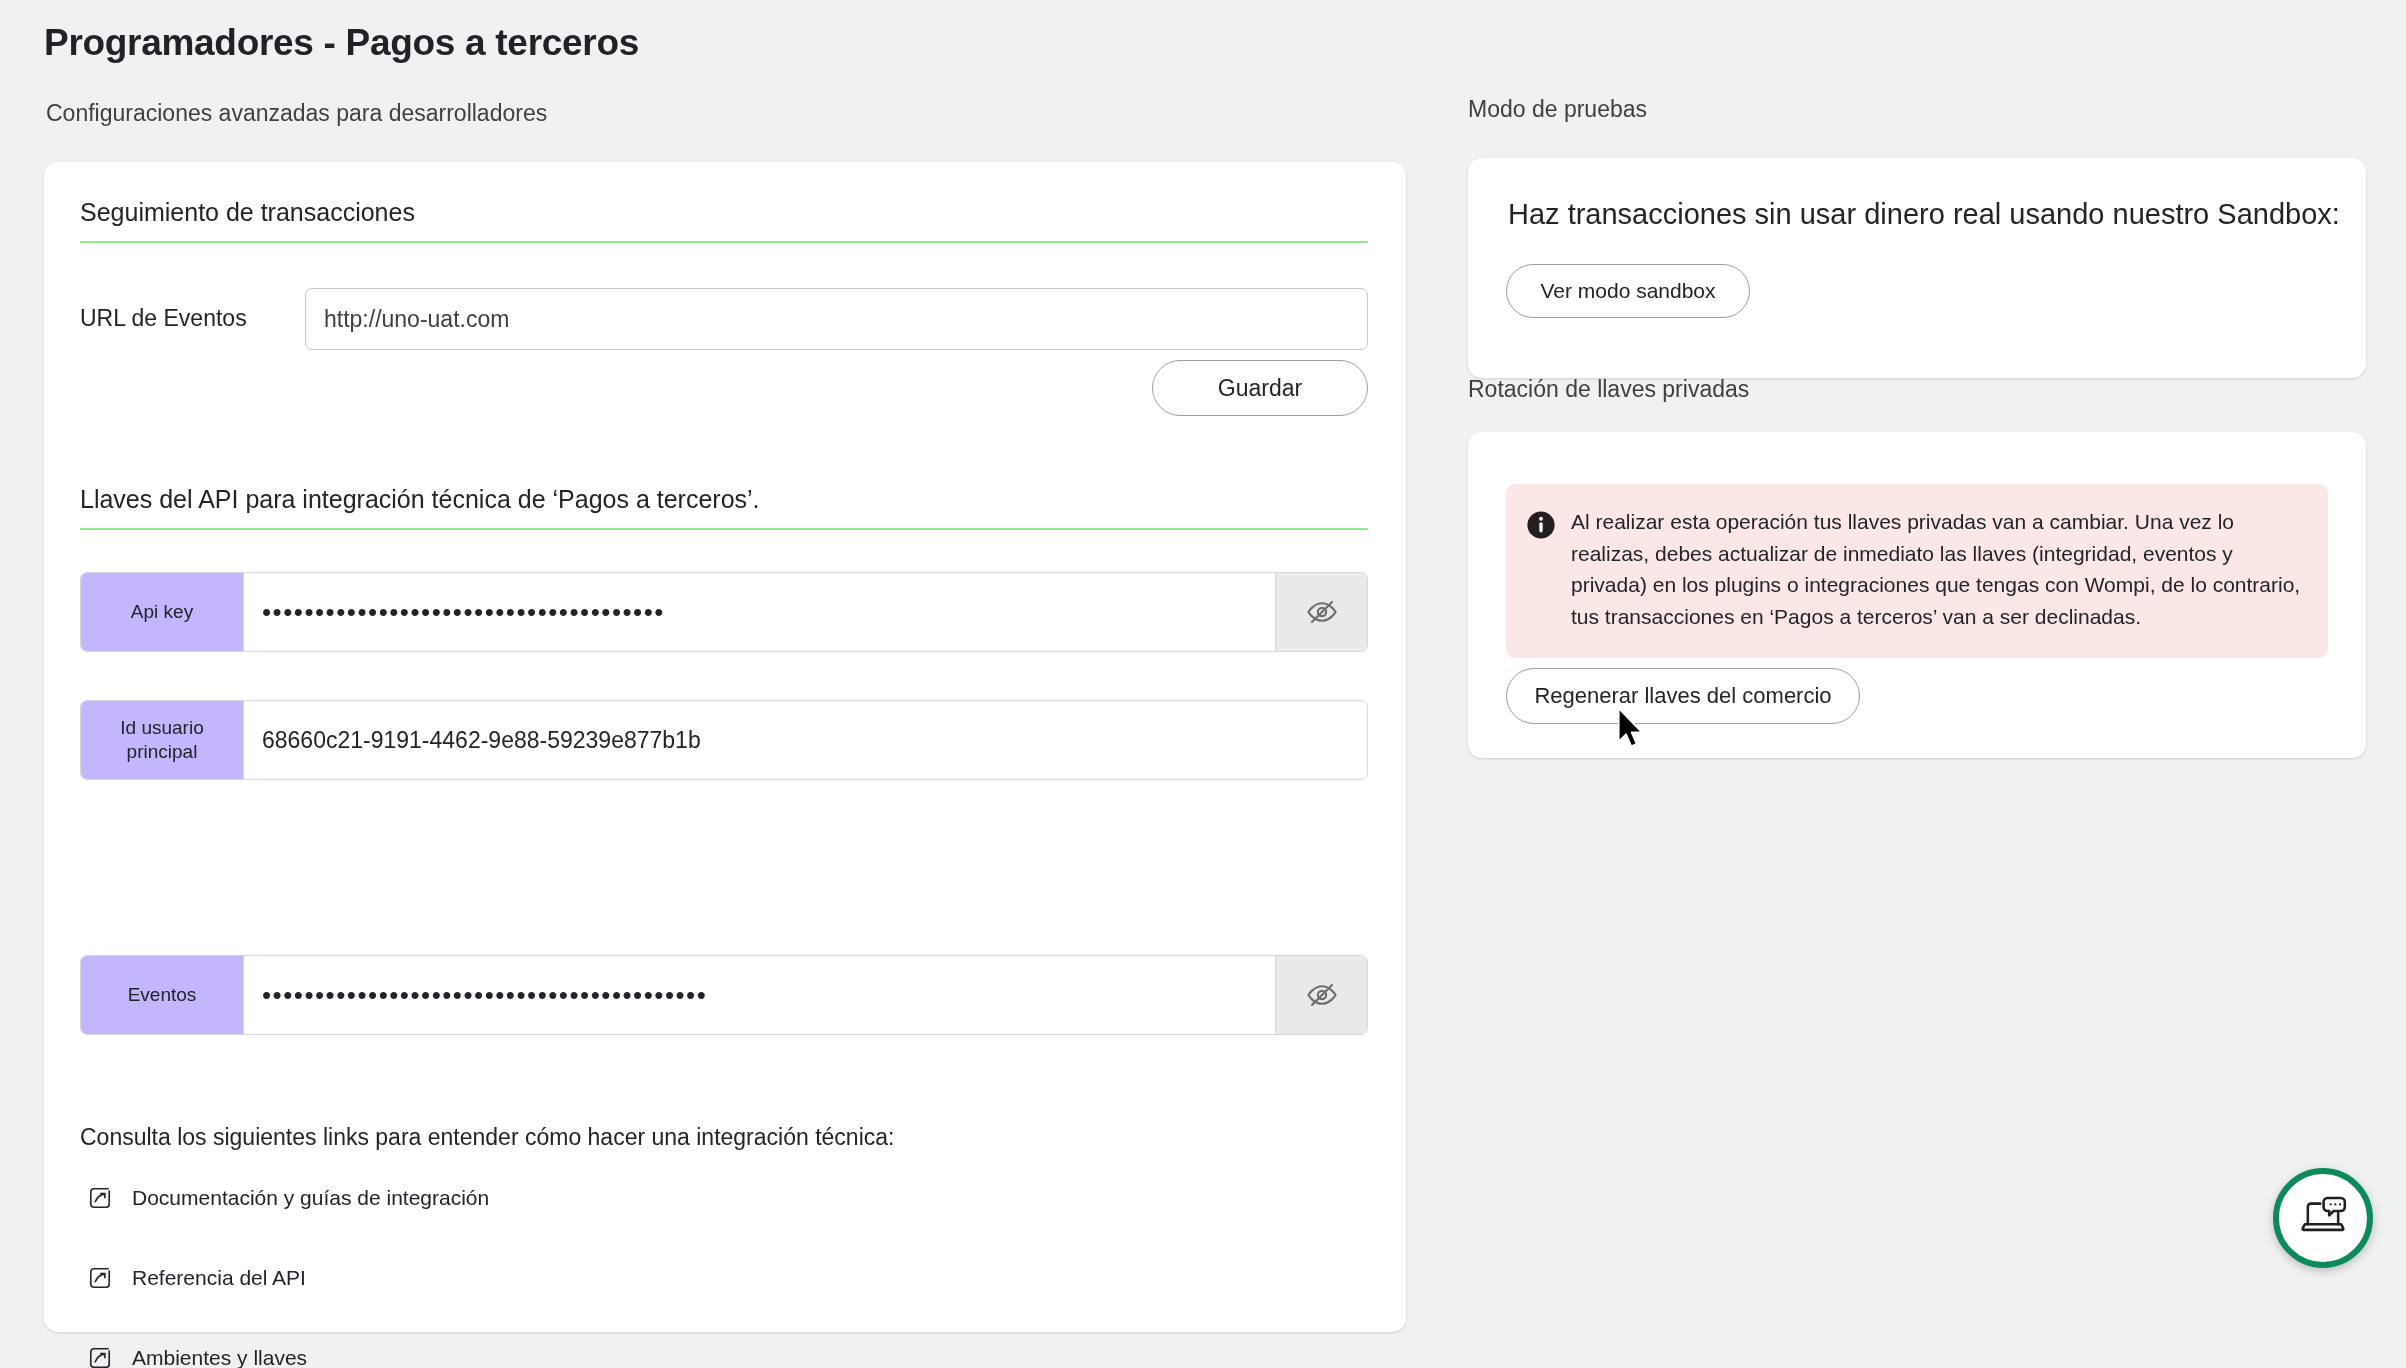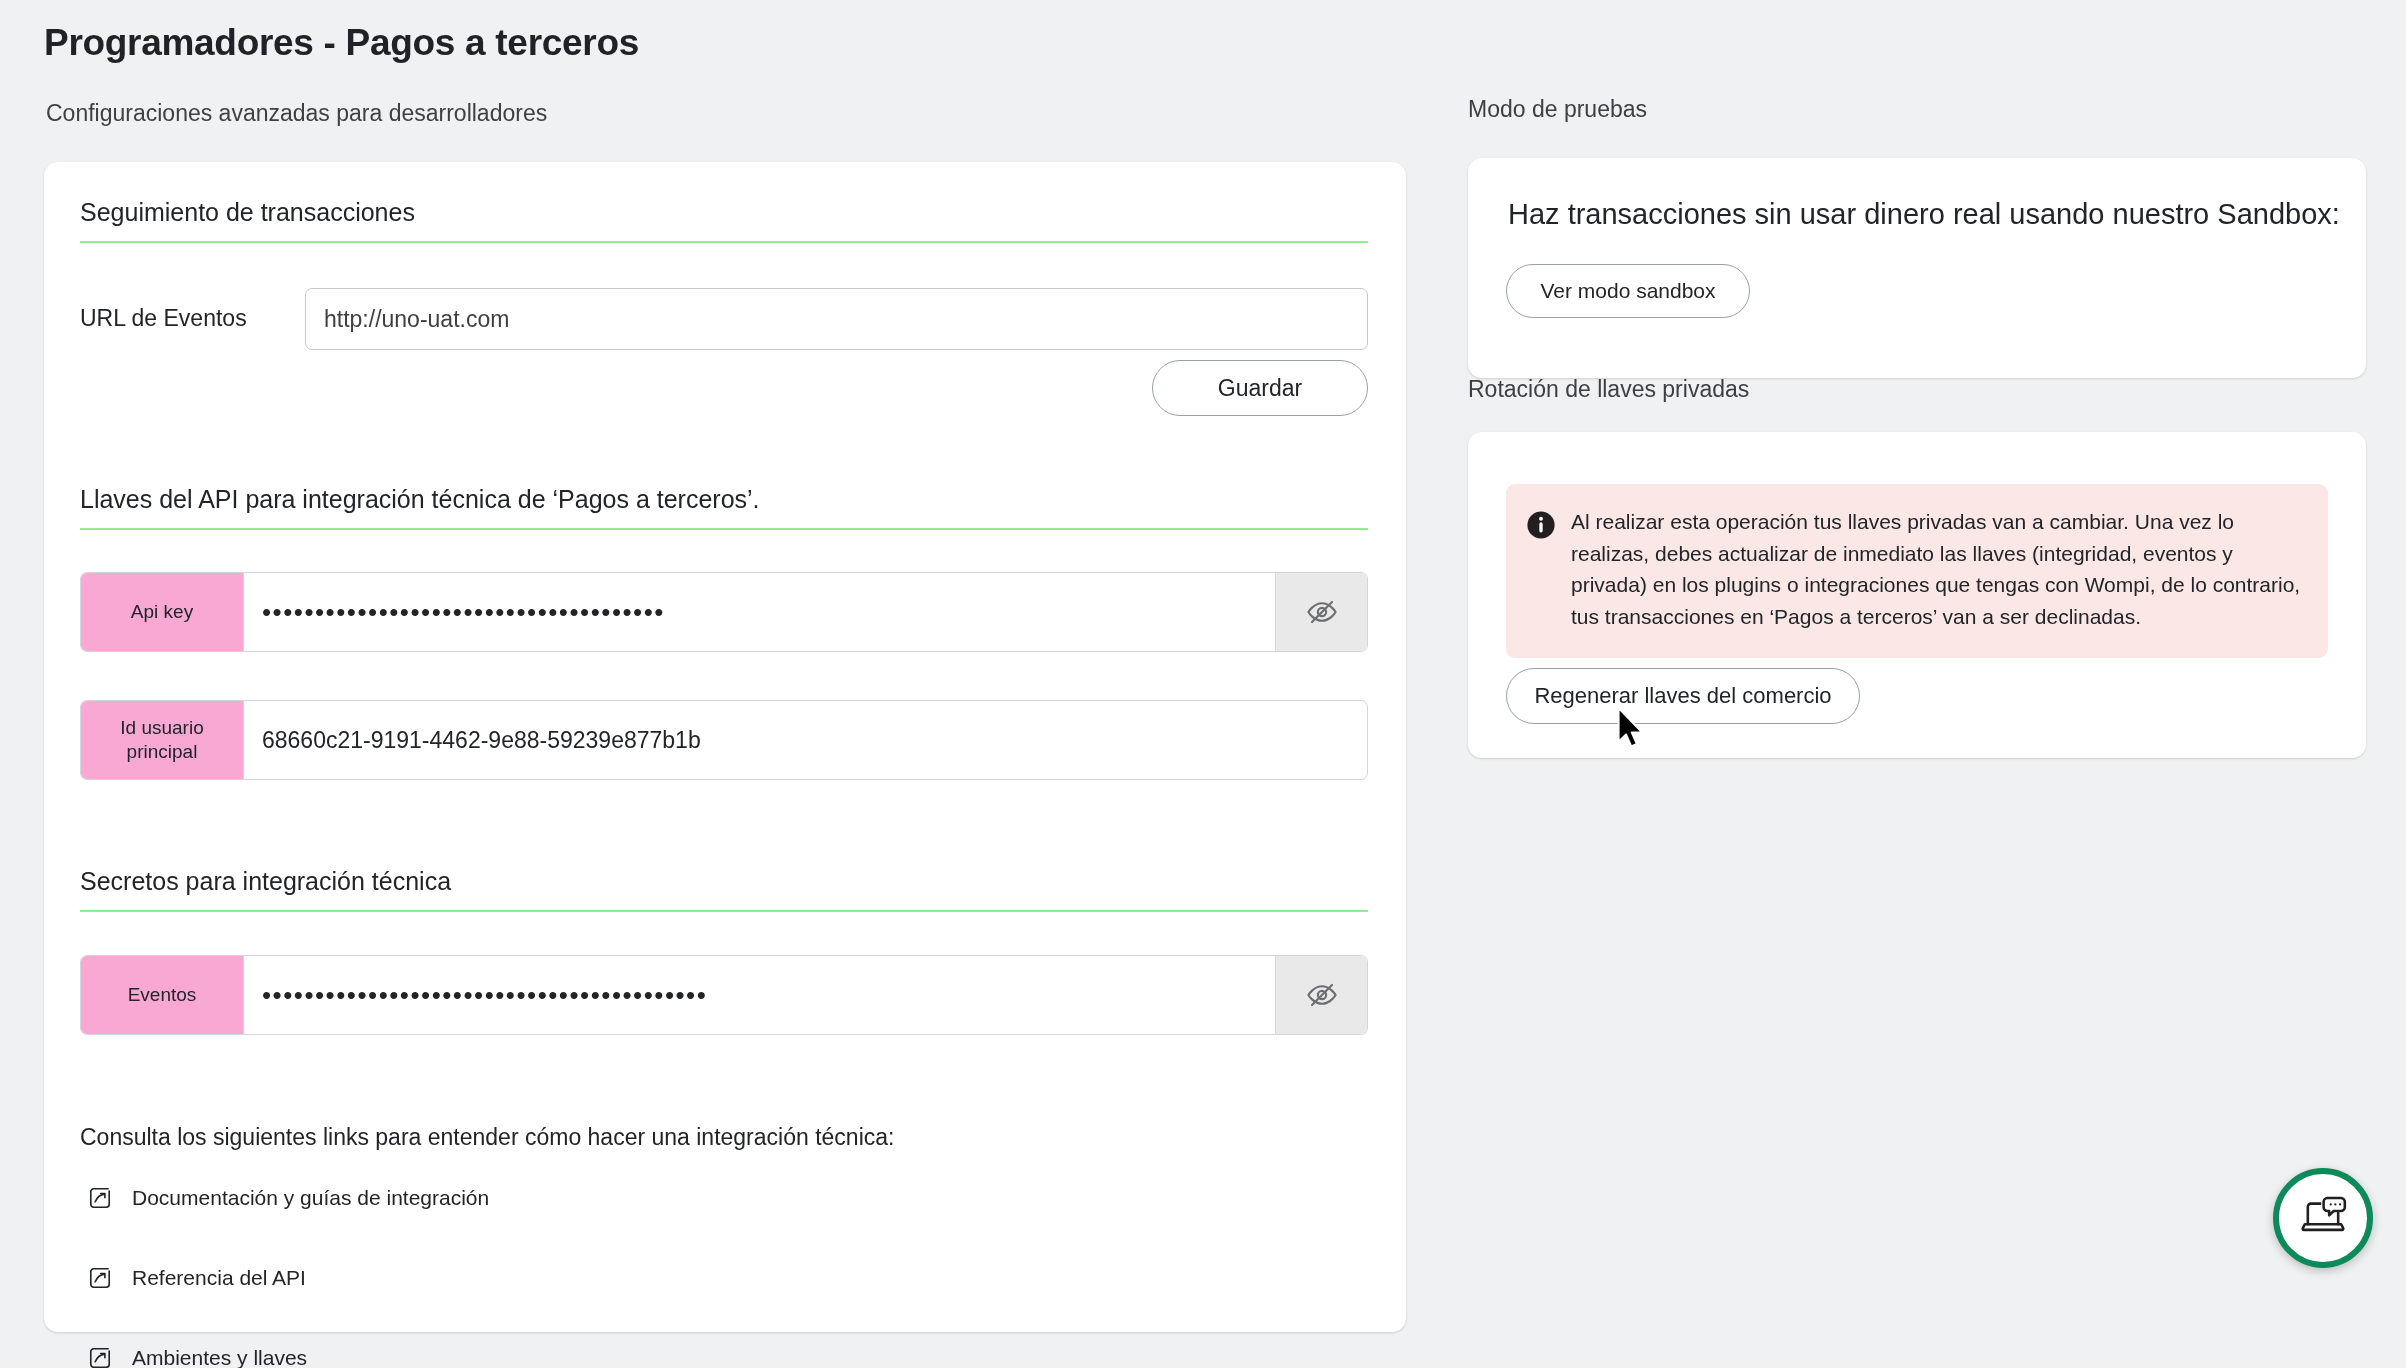--- a/index.html
+++ b/index.html
@@ -131,21 +131,21 @@
     border-radius: 7px;
     overflow: hidden;
     background: #fff;
   }
   #row-apikey  { top: 572px; }
   #row-userid  { top: 700px; }
   #row-eventos { top: 955px; }
 
   .key-prefix {
     flex: 0 0 163px;
-    background: #f9a8d4;
+    background: #c4b5fd;
     border-right: 1px solid #d4d6d8;
     display: flex;
     align-items: center;
     justify-content: center;
     text-align: center;
     font-size: 19px;
     color: #212529;
     line-height: 1.25;
     padding: 0 8px;
   }
@@ -343,24 +343,20 @@
         <line x1="4.5" y1="19.5" x2="19.5" y2="4.5"></line>
       </svg>
     </div>
   </div>
 
   <div class="key-row" id="row-userid">
     <div class="key-prefix">Id usuario principal</div>
     <div class="key-value">68660c21-9191-4462-9e88-59239e877b1b</div>
   </div>
 
-  <div class="section" id="sec-secrets">
-    <div class="section-title">Secretos para integración técnica</div>
-    <div class="section-rule"></div>
-  </div>
 
   <div class="key-row" id="row-eventos">
     <div class="key-prefix">Eventos</div>
     <div class="key-value masked">••••••••••••••••••••••••••••••••••••••••••</div>
     <div class="key-toggle">
       <svg width="32" height="32" viewBox="0 0 24 24" fill="none" stroke="#6b6f73" stroke-width="1.6" stroke-linecap="round" stroke-linejoin="round">
         <path d="M1.8 12s3.9-6.6 10.2-6.6S22.2 12 22.2 12s-3.9 6.6-10.2 6.6S1.8 12 1.8 12z"></path>
         <circle cx="12" cy="12" r="3.1"></circle>
         <line x1="4.5" y1="19.5" x2="19.5" y2="4.5"></line>
       </svg>

